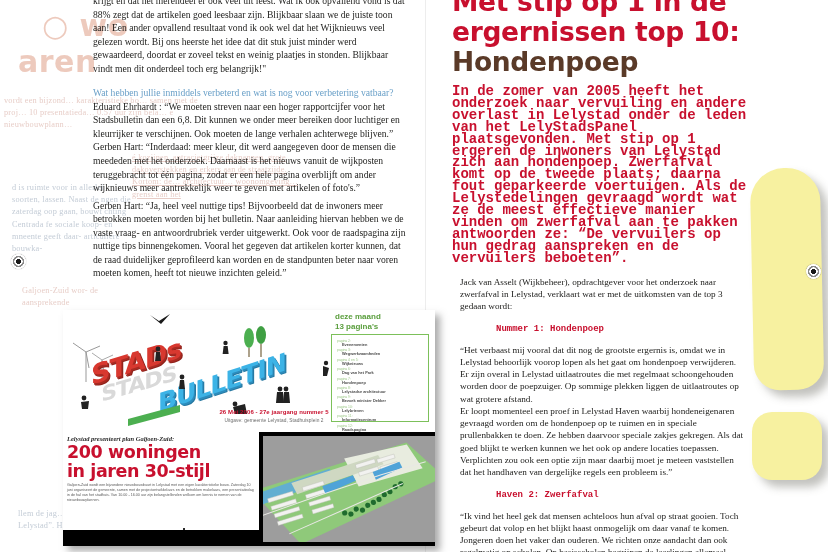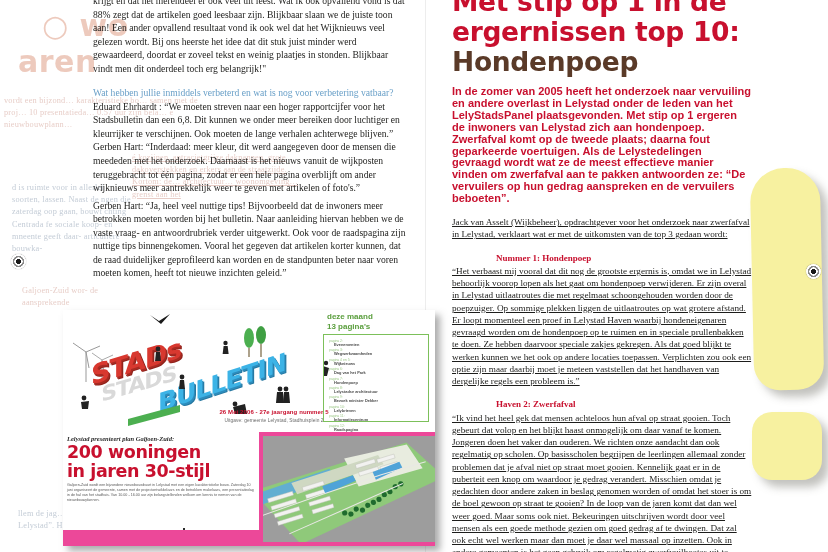--- a/index.html
+++ b/index.html
@@ -41,33 +41,33 @@
     font-family:"DejaVu Sans", sans-serif;
     font-weight:700;
     font-size:26.5px;line-height:30px;
     color:#c8102e;
     letter-spacing:-.3px;
   }
   .head .l1{display:block;margin-top:-13px;}
   .head .l3{color:#5a3a28;}
   .lede{
     margin-top:9px;
-    font-family:Liberation Sans, sans-serif;
+    font-family:Liberation Mono, monospace;
     font-weight:700;
-    font-size:11px;line-height:11.9px;
+    font-size:14px;line-height:11.9px;
     color:#c8102e;
   }
   .body-r{
     font-family:"Liberation Serif", serif;
     font-size:9.2px;line-height:12.25px;color:#1d1d1b;
     margin-top:11px;
   }
-  .body-r p{margin:0;text-decoration:underline;}
+  .body-r p{margin:8px;}
   .subhead{
-    font-family:Liberation Serif, serif;
+    font-family:Liberation Mono, monospace;
     font-weight:700;font-size:9px;color:#c8102e;
     margin:11px 0 1px 0;
     padding-left:44px;
   }
 
   
   .excl{position:absolute;pointer-events:none;}
   .excl-bar{
     position:absolute;left:752px;top:168px;width:70px;height:222px;
     background:#f7f1a0;
@@ -119,35 +119,35 @@
     background:#4caf50;transform:skewY(-15deg);
   }
   .windmill{position:absolute;stroke:#9a9a9a;stroke-width:1;fill:none;}
   .cover-date{
     position:absolute;left:152px;top:99px;width:118px;text-align:center;
     font-family:"Liberation Sans", sans-serif;font-weight:700;
     font-size:6px;color:#c8102e;line-height:7.5px;letter-spacing:.1px;
   }
   .cover-date small{display:block;font-weight:400;color:#6b6b6b;font-size:4.8px;}
   .idx{
-    position:absolute;right:6px;top:2px;width:106px;margin-left:41px;
+    position:absolute;right:6px;top:2px;width:98px;margin-left:41px;
   }
   .idx-h{
     font-family:"Liberation Sans", sans-serif;font-weight:700;
     font-size:8px;line-height:9.5px;color:#5a9e3d;text-align:left;padding-left:4px;
   }
   .idx-box{
     margin-top:3px;border:1.6px solid #7cc05a;padding:4px 5px;height:88px;
     box-sizing:border-box;
   }
   .idx-box .row{margin-bottom:1px;}
   .idx-box .pg{font-size:3.4px;color:#9ec98a;line-height:4px;display:block;}
   .idx-box .ti{font-size:3.9px;color:#4a4a4a;font-weight:700;line-height:4.4px;display:block;padding-left:5px;}
 
-  .cover-bot{position:relative;height:114px;background:#ec4899;}
+  .cover-bot{position:relative;height:114px;background:#000000;}
   .cb-white{
     position:absolute;left:0;top:0;width:196px;height:98px;background:#fff;
     padding:3px 5px 0 4px;box-sizing:border-box;
   }
   .kicker{
     font-family:"Liberation Serif", serif;font-style:italic;font-weight:700;
     font-size:6.5px;color:#2b2b2b;
   }
   .cb-head{
     font-family:"DejaVu Sans", sans-serif;font-weight:700;

